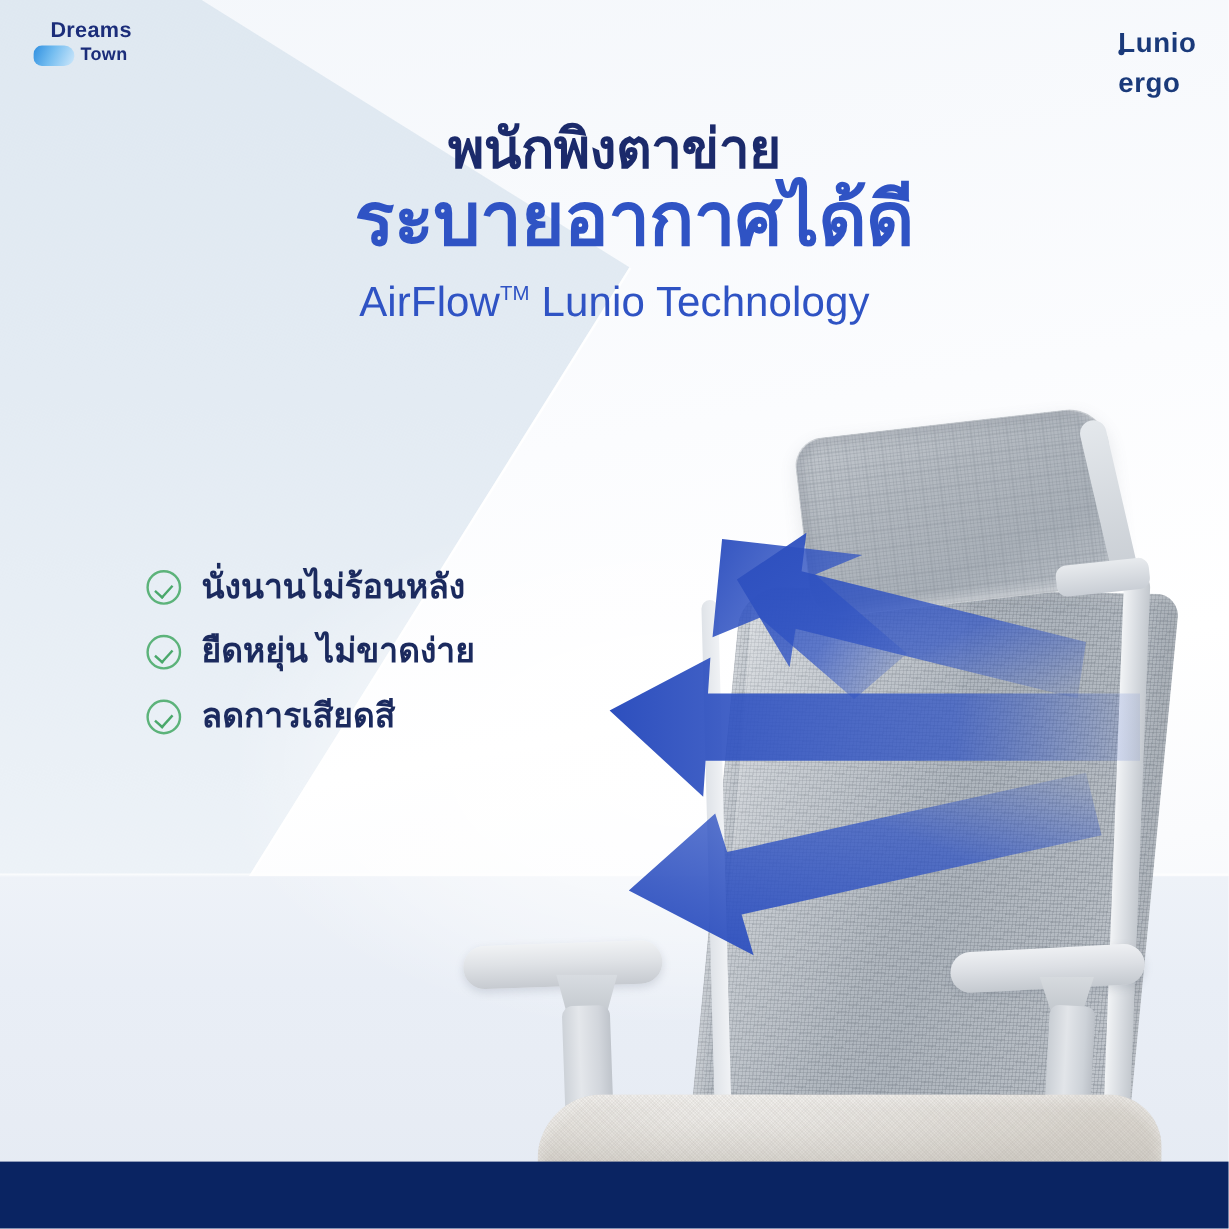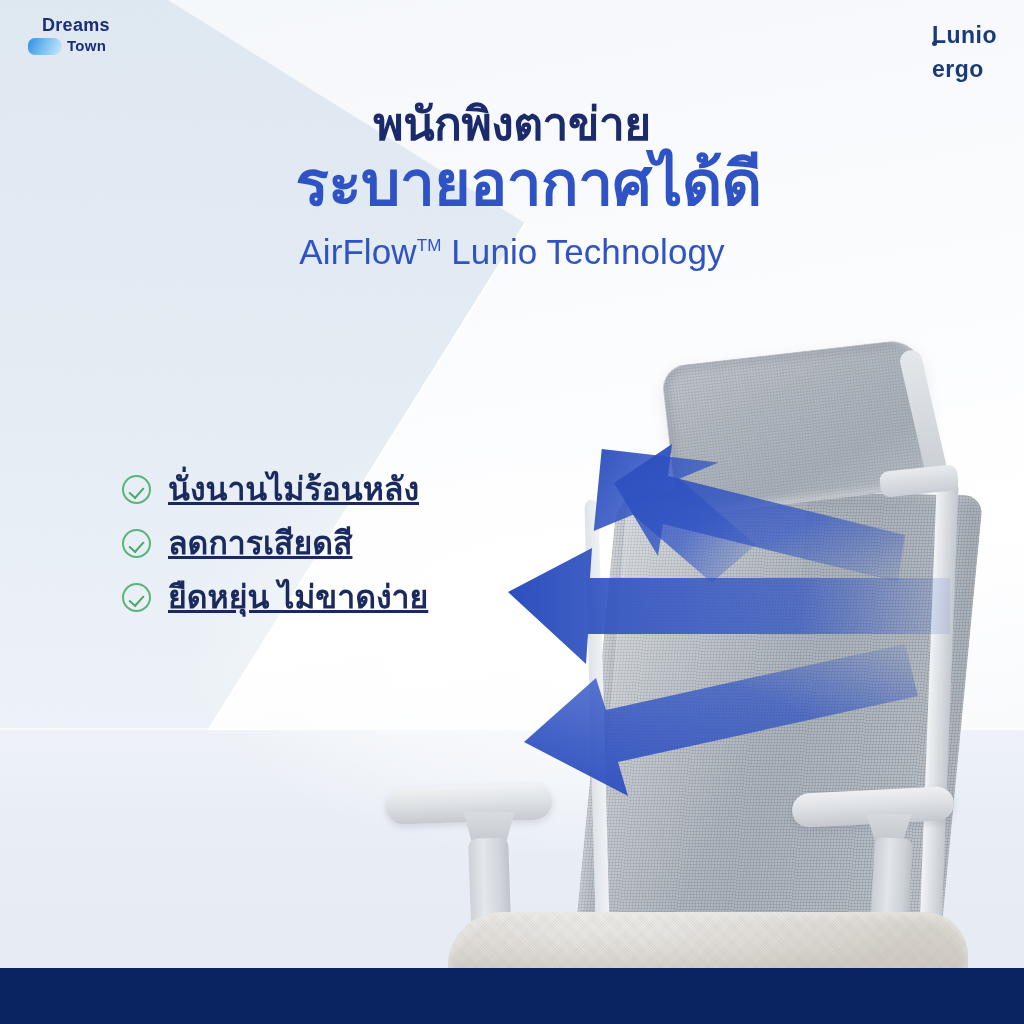--- a/index.html
+++ b/index.html
@@ -104,23 +104,22 @@
     flex:0 0 auto; width:29px; height:29px; border-radius:50%;
     border:2px solid #5cb37a; position:relative;
   }
   .check-ring::after{
     content:""; position:absolute; left:8px; top:7px;
     width:7px; height:12px;
     border-right:2.4px solid #4aa86b; border-bottom:2.4px solid #4aa86b;
     transform:rotate(42deg);
   }
   .bullet-label{
-    font-size:32px; font-weight:600; color:#1b2a5e; line-height:1.2;
+    font-size:28px; font-weight:600; color:#1b2a5e; line-height:1.2;
     white-space:nowrap;
-    text-decoration:underline;
   }
 
   
   .chair{ position:absolute; left:0; top:0; width:1024px; height:1024px; }
 
   .headrest{
     position:absolute; left:668px; top:352px;
     width:262px; height:150px;
     border-radius:24px 34px 30px 26px;
     background:
@@ -273,25 +272,25 @@
     </div>
   </div>
 
   <div class="bullets">
     <div class="bullet">
       <span class="check-ring"></span>
       <span class="bullet-label">นั่งนานไม่ร้อนหลัง</span>
     </div>
     <div class="bullet">
       <span class="check-ring"></span>
-      <span class="bullet-label">ลดการเสียดสี</span>
+      <span class="bullet-label">ยืดหยุ่น ไม่ขาดง่าย</span>
     </div>
     <div class="bullet">
       <span class="check-ring"></span>
-      <span class="bullet-label">ยืดหยุ่น ไม่ขาดง่าย</span>
+      <span class="bullet-label">ลดการเสียดสี</span>
     </div>
   </div>
 
   <div class="chair">
     <div class="backrest"></div>
     <div class="backrest-sheen"></div>
     <div class="backrest-frame-left"></div>
     <div class="backrest-frame-right"></div>
 
     <div class="headrest">

